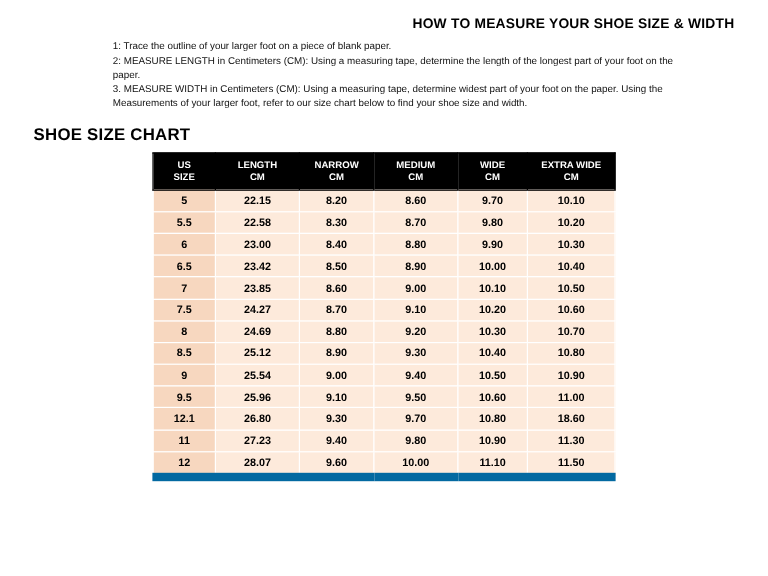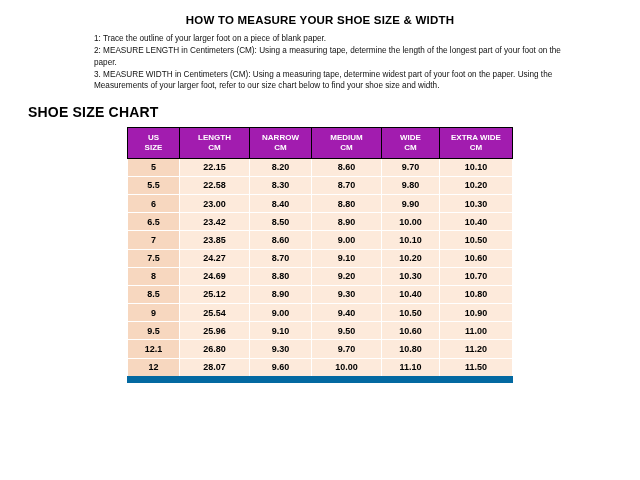--- a/index.html
+++ b/index.html
@@ -15,21 +15,21 @@
     overflow: hidden;
   }
   .page {
     position: relative;
     width: 640px;
     height: 480px;
     box-sizing: border-box;
     padding: 10px 28px 0 28px;
   }
   .main-title {
-    text-align: center;
+    text-align: right;
     font-size: 11.5px;
     font-weight: bold;
     letter-spacing: 0.2px;
     margin: 4px 0 7px 0;
   }
   .instructions {
     font-size: 8.2px;
     line-height: 1.38;
     color: #111;
     margin: 0 0 0 66px;
@@ -47,21 +47,21 @@
   .table-wrap {
     display: flex;
     justify-content: center;
   }
   table.size-chart {
     border-collapse: collapse;
     width: 365px;
     table-layout: fixed;
   }
   table.size-chart th {
-    background: #a21caf;
+    background: #000000;
     color: #ffffff;
     font-size: 8px;
     font-weight: bold;
     text-align: center;
     padding: 5px 1px 5px 1px;
     line-height: 1.25;
     border: 1px solid #000000;
   }
   table.size-chart td {
     font-size: 9px;
@@ -217,21 +217,29 @@
           <td>9.50</td>
           <td>10.60</td>
           <td>11.00</td>
         </tr>
         <tr>
           <td class="us-col">12.1</td>
           <td>26.80</td>
           <td>9.30</td>
           <td>9.70</td>
           <td>10.80</td>
-          <td>11.20</td>
+          <td>18.60</td>
+        </tr>
+        <tr>
+          <td class="us-col">11</td>
+          <td>27.23</td>
+          <td>9.40</td>
+          <td>9.80</td>
+          <td>10.90</td>
+          <td>11.30</td>
         </tr>
         <tr>
           <td class="us-col">12</td>
           <td>28.07</td>
           <td>9.60</td>
           <td>10.00</td>
           <td>11.10</td>
           <td>11.50</td>
         </tr>
       </tbody>

